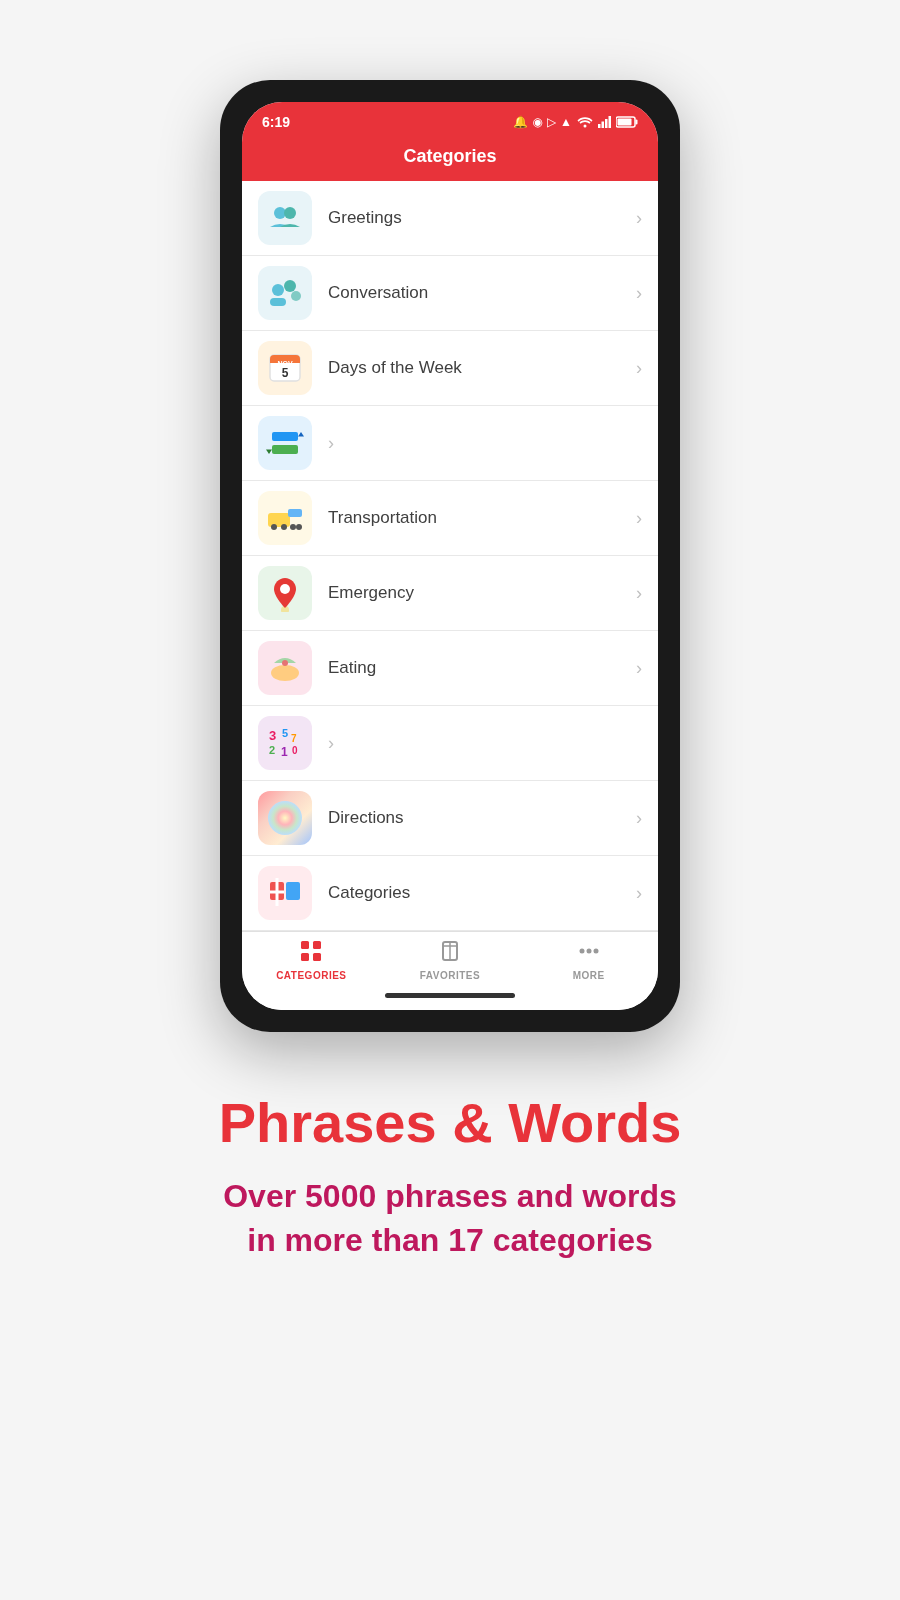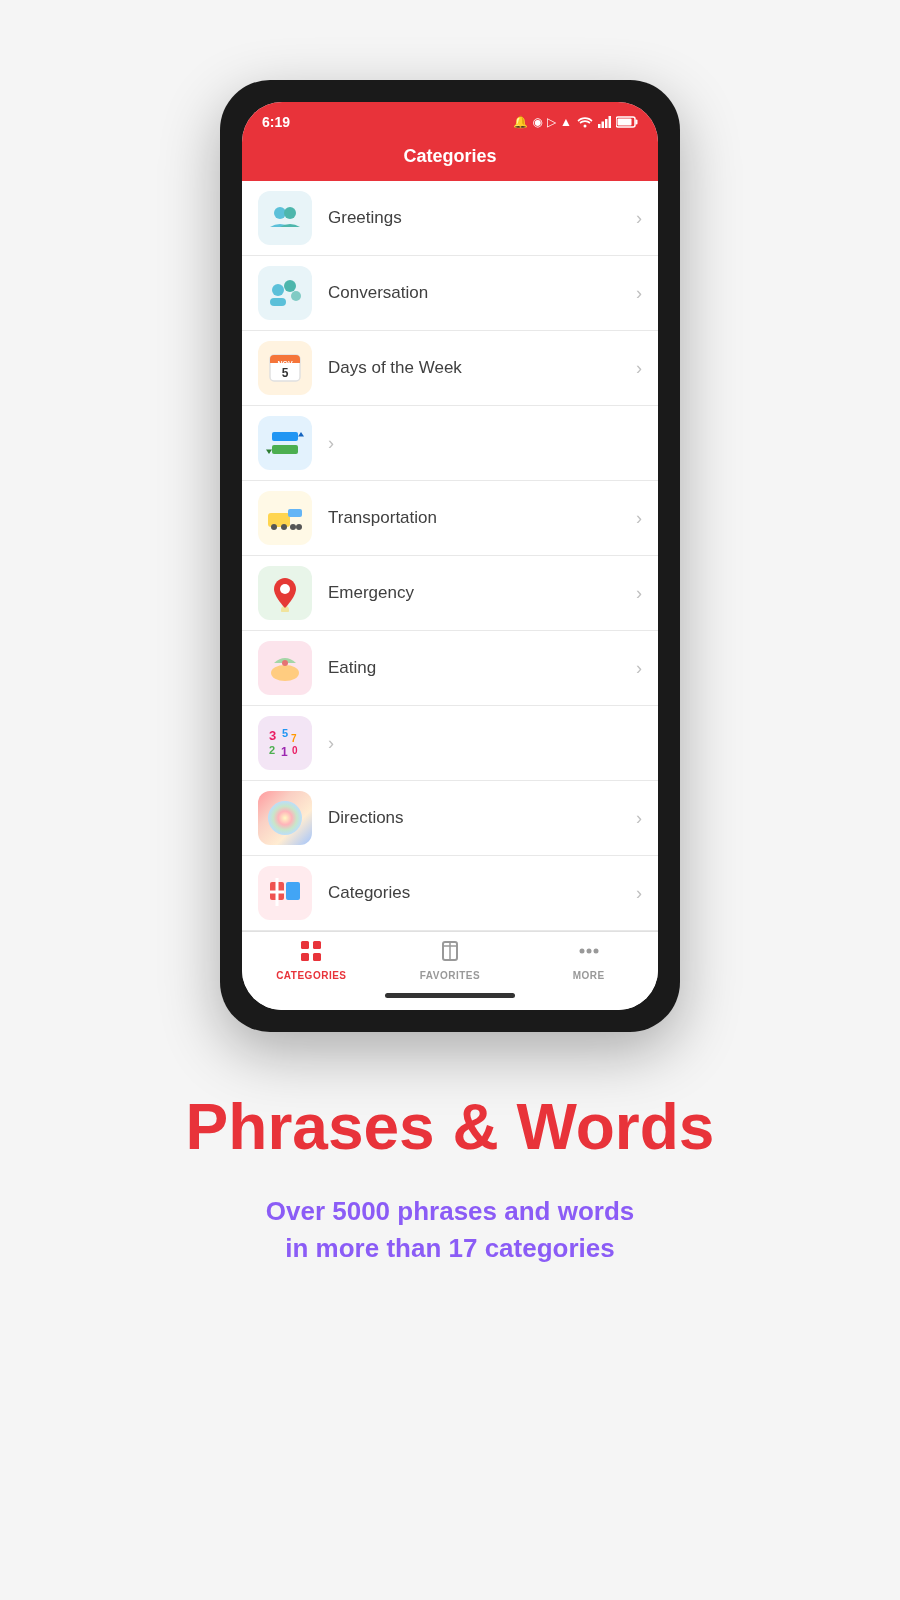--- a/index.html
+++ b/index.html
@@ -171,31 +171,31 @@
     }
 
     
     .promo-section {
       margin-top: 60px;
       text-align: center;
       padding: 0 40px;
     }
 
     .promo-title {
-      font-size: 64px;
+      font-size: 56px;
       font-weight: 800;
       color: #e8333a;
       line-height: 1.1;
     }
 
     .promo-subtitle {
-      font-size: 26px;
+      font-size: 32px;
       font-weight: 700;
-      color: #8b5cf6;
-      margin-top: 31px;
+      color: #be185d;
+      margin-top: 20px;
       line-height: 1.4;
     }
   </style>
 </head>
 <body>
 
 <div class="phone-shell">
   <div class="phone-inner">
 
     <div class="status-bar">

